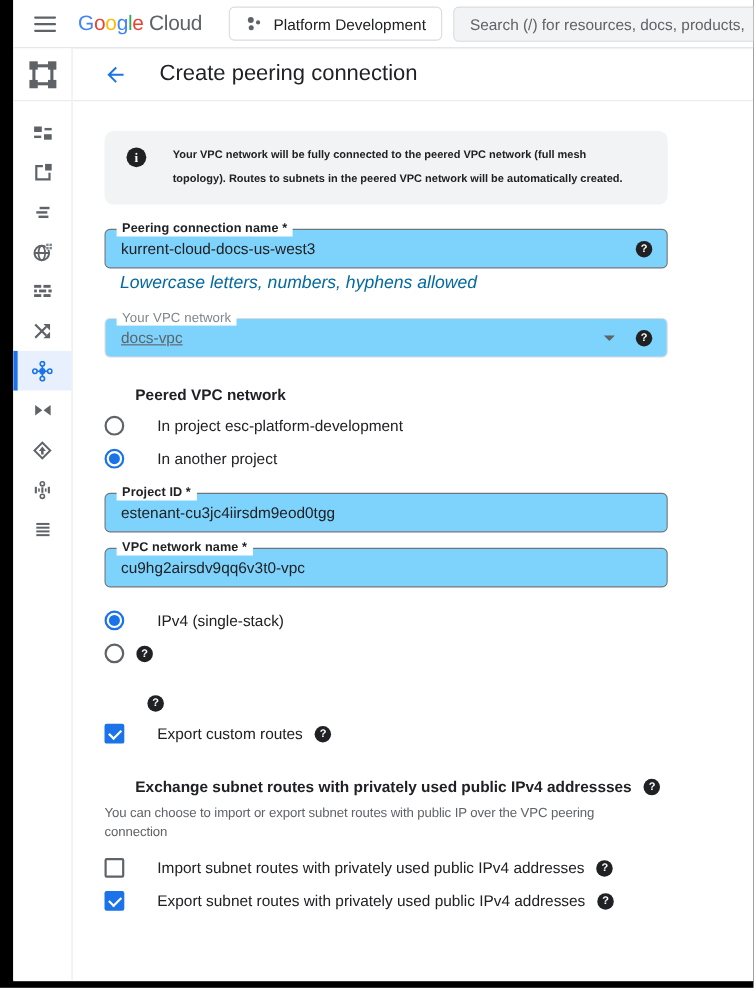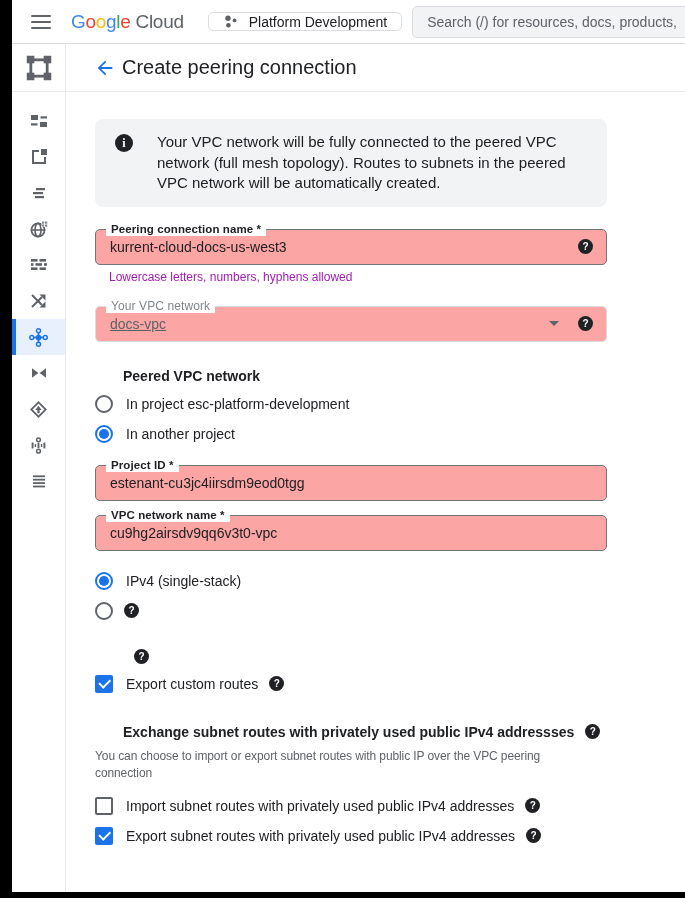--- a/index.html
+++ b/index.html
@@ -11,63 +11,63 @@
   .app{position:absolute;left:12px;top:0;width:673px;height:892px;background:#fff;overflow:hidden;}
 
   
   .topbar{height:44px;border-bottom:1px solid #dadce0;display:flex;align-items:center;padding-left:13px;box-sizing:border-box;background:#fff;}
   .hamburger{width:34px;height:34px;border:none;background:none;display:flex;flex-direction:column;justify-content:center;gap:4px;cursor:pointer;padding:0 6px;}
   .hamburger span{display:block;height:2px;width:20px;background:#5f6368;border-radius:1px;}
   .logo{display:flex;align-items:baseline;margin-left:14px;font-size:19px;letter-spacing:-0.3px;white-space:nowrap;}
   .logo .gl{font-weight:500;}
   .c-b{color:#4285F4}.c-r{color:#EA4335}.c-y{color:#FBBC05}.c-g{color:#34A853}
   .logo .cloud{color:#5f6368;margin-left:5px;font-weight:400;}
-  .project-btn{display:flex;align-items:center;gap:10px;margin-left:24px;height:19px;padding:0 14px;background:#fff;border:1px solid #dadce0;border-radius:5px;font-size:14px;color:#202124;cursor:pointer;white-space:nowrap;}
+  .project-btn{display:flex;align-items:center;gap:10px;margin-left:24px;height:31px;padding:0 14px;background:#fff;border:1px solid #dadce0;border-radius:5px;font-size:14px;color:#202124;cursor:pointer;white-space:nowrap;}
   .searchbar{margin-left:10px;height:32px;width:400px;flex:0 0 auto;background:#f1f3f4;border:1px solid #dadce0;border-radius:5px;display:flex;align-items:center;padding-left:14px;box-sizing:border-box;color:#5f6368;font-size:14px;white-space:nowrap;overflow:hidden;}
 
   
   .content-row{display:flex;height:847px;}
   .sidebar{width:54px;flex:0 0 54px;border-right:1px solid #e8eaed;box-sizing:border-box;background:#fff;}
   .product-box{height:47px;display:flex;align-items:center;justify-content:center;border-bottom:1px solid #e8eaed;}
   .side-items{padding-top:11px;}
   .side-item{position:relative;width:100%;height:36px;display:flex;align-items:center;justify-content:center;cursor:pointer;}
   .side-item.active{background:#e8f0fe;}
   .side-item.active::before{content:"";position:absolute;left:0;top:0;bottom:0;width:4px;background:#1a73e8;}
   .main{flex:1;overflow:hidden;}
 
   
-  .page-header{height:47px;display:flex;align-items:center;padding-left:28px;gap:6px;border-bottom:1px solid #e8eaed;}
+  .page-header{height:47px;display:flex;align-items:center;padding-left:28px;gap:29px;border-bottom:1px solid #e8eaed;}
   .back-btn{border:none;background:none;padding:0;cursor:pointer;display:flex;align-items:center;}
   .page-title{font-size:20px;font-weight:400;color:#202124;margin:0;}
 
   
   .form-area{padding:27px 0 0 29px;width:512px;}
   .banner{display:flex;background:#f1f3f4;border-radius:8px;padding:13px 26px 13px 20px;box-sizing:border-box;width:512px;gap:24px;}
   .info-icon{flex:0 0 18px;width:18px;height:18px;border-radius:50%;background:#202124;color:#fff;display:flex;align-items:center;justify-content:center;font-size:12px;font-weight:bold;margin-top:2px;font-family:"Liberation Serif",serif;}
   .info-icon::before{content:"i";}
-  .banner-text{font-size:15px;line-height:20.5px;color:#202124;max-width:442px;}
-
-  .tf{position:relative;height:36px;border:1px solid #70757a;border-radius:5px;margin-top:22px;box-sizing:border-box;background:#fca5a5;}
+  .banner-text{font-size:10px;line-height:20.5px;color:#202124;max-width:442px;font-weight:bold;}
+
+  .tf{position:relative;height:36px;border:1px solid #70757a;border-radius:5px;margin-top:22px;box-sizing:border-box;background:#7dd3fc;}
   .tf-label{position:absolute;top:-8px;left:10px;background:#fff;padding:0 5px;font-size:11.5px;font-weight:700;letter-spacing:.1px;color:#202124;line-height:14px;}
   .tf-value{position:absolute;left:14px;top:0;line-height:34px;font-size:14px;color:#202124;}
   .tf-trailing{position:absolute;right:13px;top:0;height:100%;display:flex;align-items:center;gap:19px;}
   .tf.disabled{border-color:#dadce0;}
   .tf.disabled .tf-label{color:#80868b;font-weight:400;font-size:12px;}
   .tf.disabled .tf-value{color:#5f6368;text-decoration:underline;}
   .caret{width:0;height:0;border-left:5px solid transparent;border-right:5px solid transparent;border-top:5px solid #5f6368;}
-  .helper{font-size:12px;color:#a21caf;margin:5px 0 0 14px;}
+  .helper{font-size:16px;color:#0369a1;margin:5px 0 0 14px;font-style:italic;}
 
   .sec-head{display:flex;align-items:center;font-size:14px;font-weight:700;color:#202124;margin-left:28px;}
   .sec-desc{font-size:12px;letter-spacing:-0.1px;color:#5f6368;line-height:17px;}
 
   .help{flex:0 0 15px;width:15px;height:15px;border-radius:50%;background:#202124;color:#fff;display:inline-flex;align-items:center;justify-content:center;font-size:10px;font-weight:bold;margin-left:11px;cursor:pointer;}
   .help::before{content:"?";}
 
   .choice-row{display:flex;align-items:center;margin-top:10px;min-height:20px;}
-  .choice-label{font-size:14px;color:#202124;margin-left:13px;}
+  .choice-label{font-size:14px;color:#202124;margin-left:30px;}
 
   .radio{width:18px;height:18px;border-radius:50%;box-sizing:border-box;border:2px solid #5f6368;position:relative;flex:0 0 18px;cursor:pointer;}
   .radio.sel{border-color:#1a73e8;}
   .radio.sel::after{content:"";position:absolute;left:2px;top:2px;width:10px;height:10px;border-radius:50%;background:#1a73e8;}
 
   .cbx{width:18px;height:18px;box-sizing:border-box;border-radius:2px;flex:0 0 18px;cursor:pointer;position:relative;}
   .cbx.on{background:#1a73e8;}
   .cbx.on::after{content:"";position:absolute;left:3.5px;top:4.5px;width:9px;height:4.5px;border-left:2px solid #fff;border-bottom:2px solid #fff;transform:rotate(-45deg);}
   .cbx.off{border:2px solid #5f6368;background:#fff;}
 

